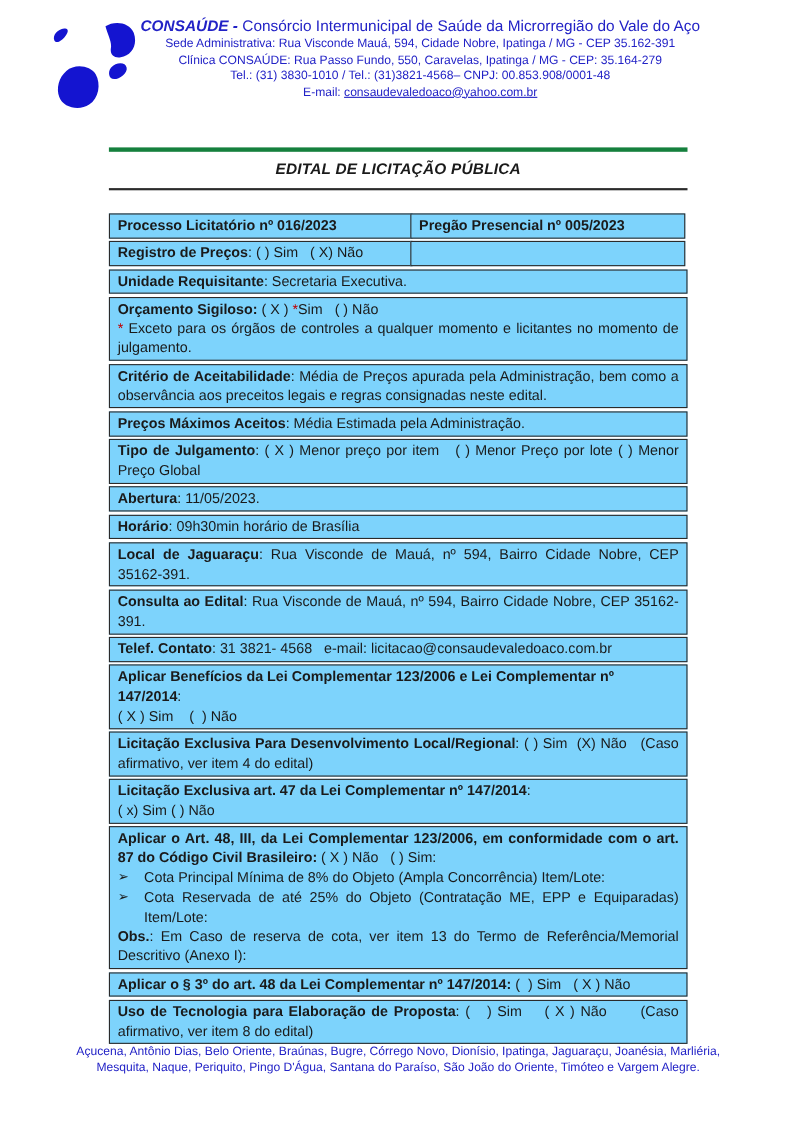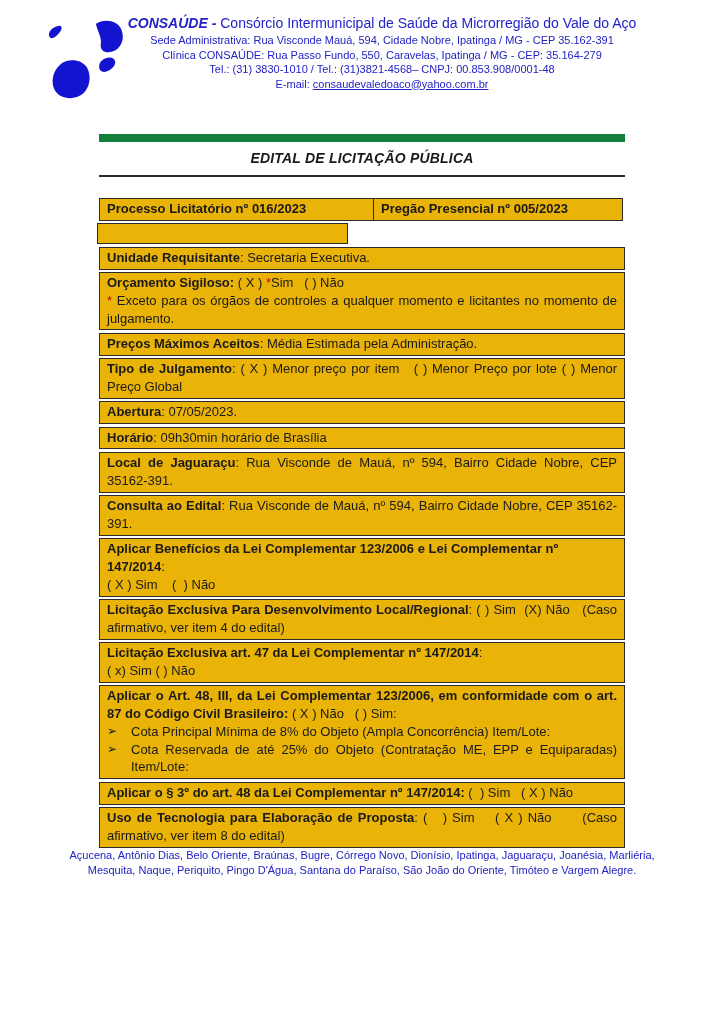--- a/index.html
+++ b/index.html
@@ -20,41 +20,41 @@
   .logo-wrap { position: absolute; left: 46px; top: 20px; width: 80px; height: 84px; }
   .head-text { text-align: center; color: #2222c6; padding-left: 60px; padding-right: 20px; }
   .org-line { font-size: 14px; line-height: 19px; }
   .org-bold { font-weight: bold; font-style: italic; }
   .head-line { font-size: 11px; line-height: 14.5px; }
   .email-link { color: #2222c6; text-decoration: underline; cursor: pointer; }
 
   
   .title-band {
     margin: 26px 99px 21px 99px;
-    border-top: 8px solid #15803d;
+    border-top: 4px solid #15803d;
     border-bottom: 2px solid #2b2b2b;
     text-align: center;
     padding: 7px 0 8px 0;
   }
   .title-band span { font-weight: bold; font-style: italic; font-size: 14px; letter-spacing: .2px; }
 
   
   .edital-table {
     margin: 0 99px;
     display: flex;
     flex-direction: column;
     gap: 2.5px;
     font-size: 13px;
     line-height: 17.8px;
   }
   .trow { display: flex; width: 100%; }
   .tcell {
     border: 1.6px solid #2b2b2b;
     padding: 1px 7px 2px 7px;
-    background: #eab308;
+    background: #7dd3fc;
     min-height: 21px;
   }
   .col-full { width: 100%; }
   .col-left { width: 52.4%; }
   .col-right { width: 47.6%; margin-left: -1.6px; }
   .para { text-align: left; }
   .para.justify { text-align: justify; }
   .b { font-weight: bold; }
   .red { color: #c00000; }
   .bullet { display: flex; }
@@ -101,61 +101,74 @@
   <div class="edital-table">
       <div class="trow">
         <div class="tcell col-left">
           <div class="para"><span class="b">Processo Licitatório nº 016/2023</span></div>
         </div>
         <div class="tcell col-right">
           <div class="para"><span class="b">Pregão Presencial nº 005/2023</span></div>
         </div>
       </div>
       <div class="trow">
+        <div class="tcell col-left">
+          <div class="para"><span class="b">Registro de Preços</span><span>: ( ) Sim &nbsp; ( X) Não</span></div>
+        </div>
         <div class="tcell col-right"></div>
       </div>
       <div class="trow">
         <div class="tcell col-full">
           <div class="para"><span class="b">Unidade Requisitante</span><span>: Secretaria Executiva.</span></div>
         </div>
       </div>
       <div class="trow">
         <div class="tcell col-full">
           <div class="para"><span class="b">Orçamento Sigiloso:</span><span> ( X ) </span><span class=" red">*</span><span>Sim &nbsp; ( ) Não</span></div>
           <div class="para justify"><span class=" red">* </span><span>Exceto para os órgãos de controles a qualquer momento e licitantes no momento de julgamento.</span></div>
         </div>
       </div>
       <div class="trow">
         <div class="tcell col-full">
+          <div class="para justify"><span class="b">Critério de Aceitabilidade</span><span>: Média de Preços apurada pela Administração, bem como a observância aos preceitos legais e regras consignadas neste edital.</span></div>
+        </div>
+      </div>
+      <div class="trow">
+        <div class="tcell col-full">
           <div class="para"><span class="b">Preços Máximos Aceitos</span><span>: Média Estimada pela Administração.</span></div>
         </div>
       </div>
       <div class="trow">
         <div class="tcell col-full">
           <div class="para justify"><span class="b">Tipo de Julgamento</span><span>: ( X ) Menor preço por item &nbsp; ( ) Menor Preço por lote ( ) Menor Preço Global</span></div>
         </div>
       </div>
       <div class="trow">
         <div class="tcell col-full">
-          <div class="para"><span class="b">Abertura</span><span>: 07/05/2023.</span></div>
+          <div class="para"><span class="b">Abertura</span><span>: 11/05/2023.</span></div>
         </div>
       </div>
       <div class="trow">
         <div class="tcell col-full">
           <div class="para"><span class="b">Horário</span><span>: 09h30min horário de Brasília</span></div>
         </div>
       </div>
       <div class="trow">
         <div class="tcell col-full">
           <div class="para justify"><span class="b">Local de Jaguaraçu</span><span>: Rua Visconde de Mauá, nº 594, Bairro Cidade Nobre, CEP 35162-391.</span></div>
         </div>
       </div>
       <div class="trow">
         <div class="tcell col-full">
           <div class="para justify"><span class="b">Consulta ao Edital</span><span>: Rua Visconde de Mauá, nº 594, Bairro Cidade Nobre, CEP 35162-391.</span></div>
+        </div>
+      </div>
+      <div class="trow">
+        <div class="tcell col-full">
+          <div class="para"><span class="b">Telef. Contato</span><span>: 31 3821- 4568 &nbsp; e-mail: licitacao@consaudevaledoaco.com.br</span></div>
         </div>
       </div>
       <div class="trow">
         <div class="tcell col-full">
           <div class="para"><span class="b">Aplicar Benefícios da Lei Complementar 123/2006 e Lei Complementar nº 147/2014</span><span>:</span></div>
           <div class="para"><span>( X ) Sim &nbsp;&nbsp; ( &nbsp;) Não</span></div>
         </div>
       </div>
       <div class="trow">
         <div class="tcell col-full">
@@ -172,20 +185,21 @@
         <div class="tcell col-full">
           <div class="para justify"><span class="b">Aplicar o Art. 48, III, da Lei Complementar 123/2006, em conformidade com o art. 87 do Código Civil Brasileiro:</span><span> ( X ) Não &nbsp; ( ) Sim:</span></div>
           <div class="para bullet">
             <span class="bullet-glyph">➢</span>
             <div class="bullet-text"><span>Cota Principal Mínima de 8% do Objeto (Ampla Concorrência) Item/Lote:</span></div>
           </div>
           <div class="para justify bullet">
             <span class="bullet-glyph">➢</span>
             <div class="bullet-text"><span>Cota Reservada de até 25% do Objeto (Contratação ME, EPP e Equiparadas) Item/Lote:</span></div>
           </div>
+          <div class="para justify"><span class="b">Obs.</span><span>: Em Caso de reserva de cota, ver item 13 do Termo de Referência/Memorial Descritivo (Anexo I):</span></div>
         </div>
       </div>
       <div class="trow">
         <div class="tcell col-full">
           <div class="para"><span class="b">Aplicar o § 3º do art. 48 da Lei Complementar nº 147/2014:</span><span> ( &nbsp;) Sim &nbsp; ( X ) Não</span></div>
         </div>
       </div>
       <div class="trow">
         <div class="tcell col-full">
           <div class="para justify"><span class="b">Uso de Tecnologia para Elaboração de Proposta</span><span>: ( &nbsp; ) Sim &nbsp;&nbsp; ( X ) Não &nbsp;&nbsp;&nbsp;&nbsp; (Caso afirmativo, ver item 8 do edital)</span></div>

